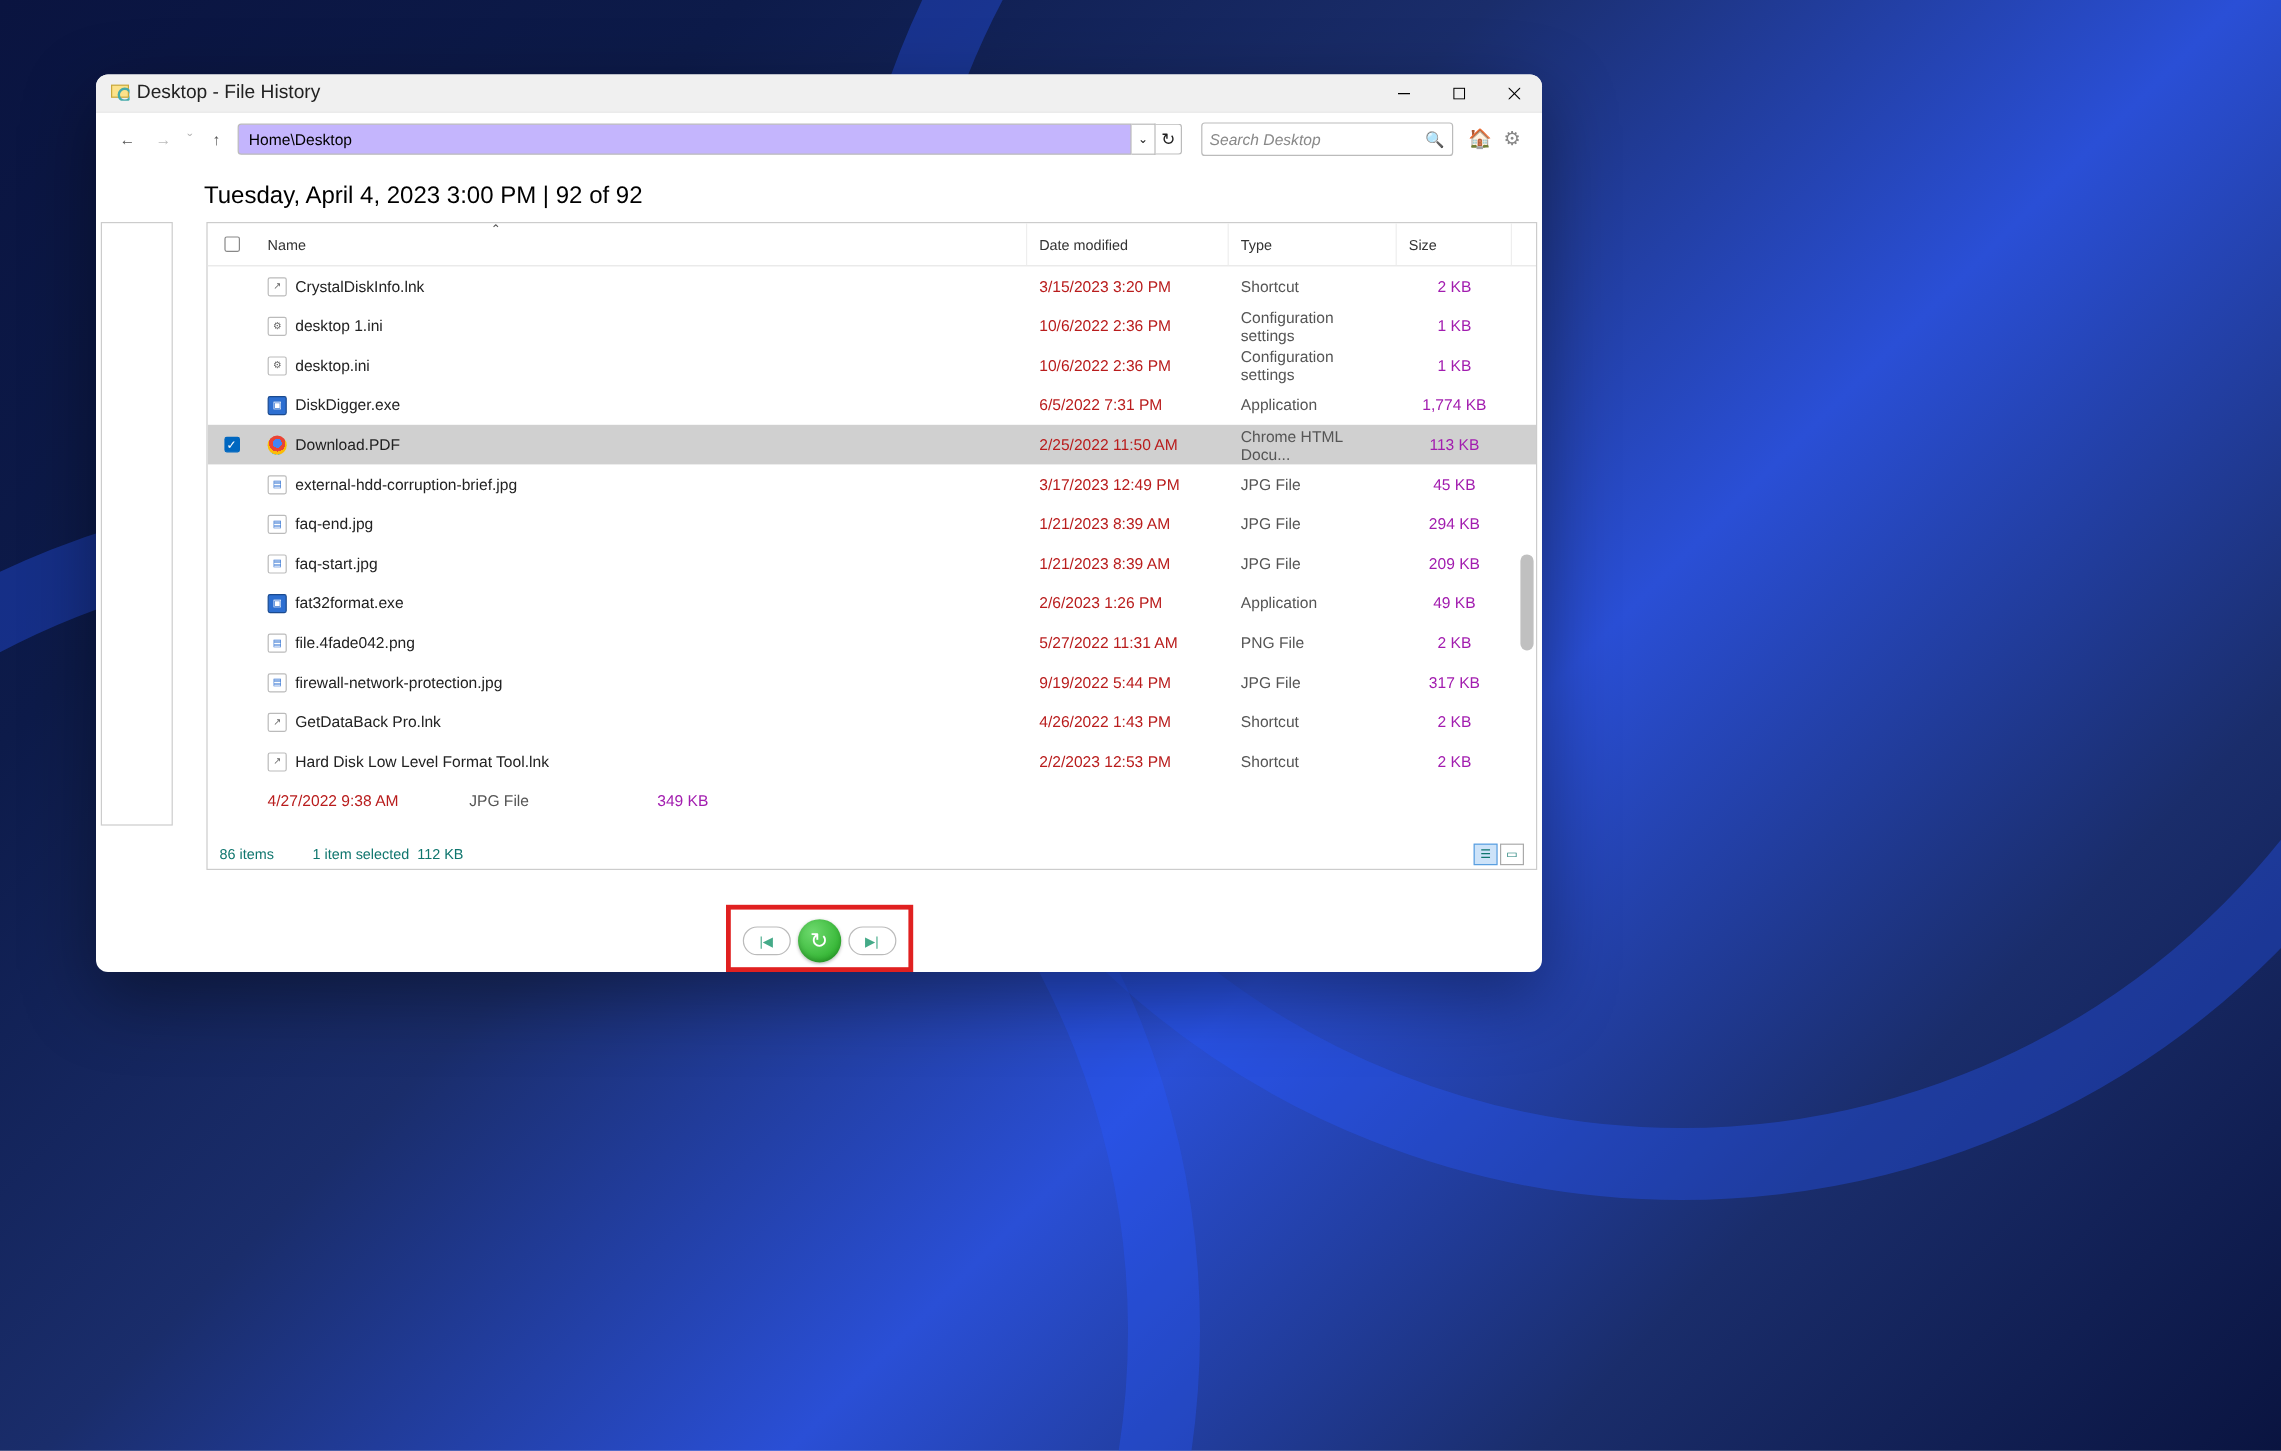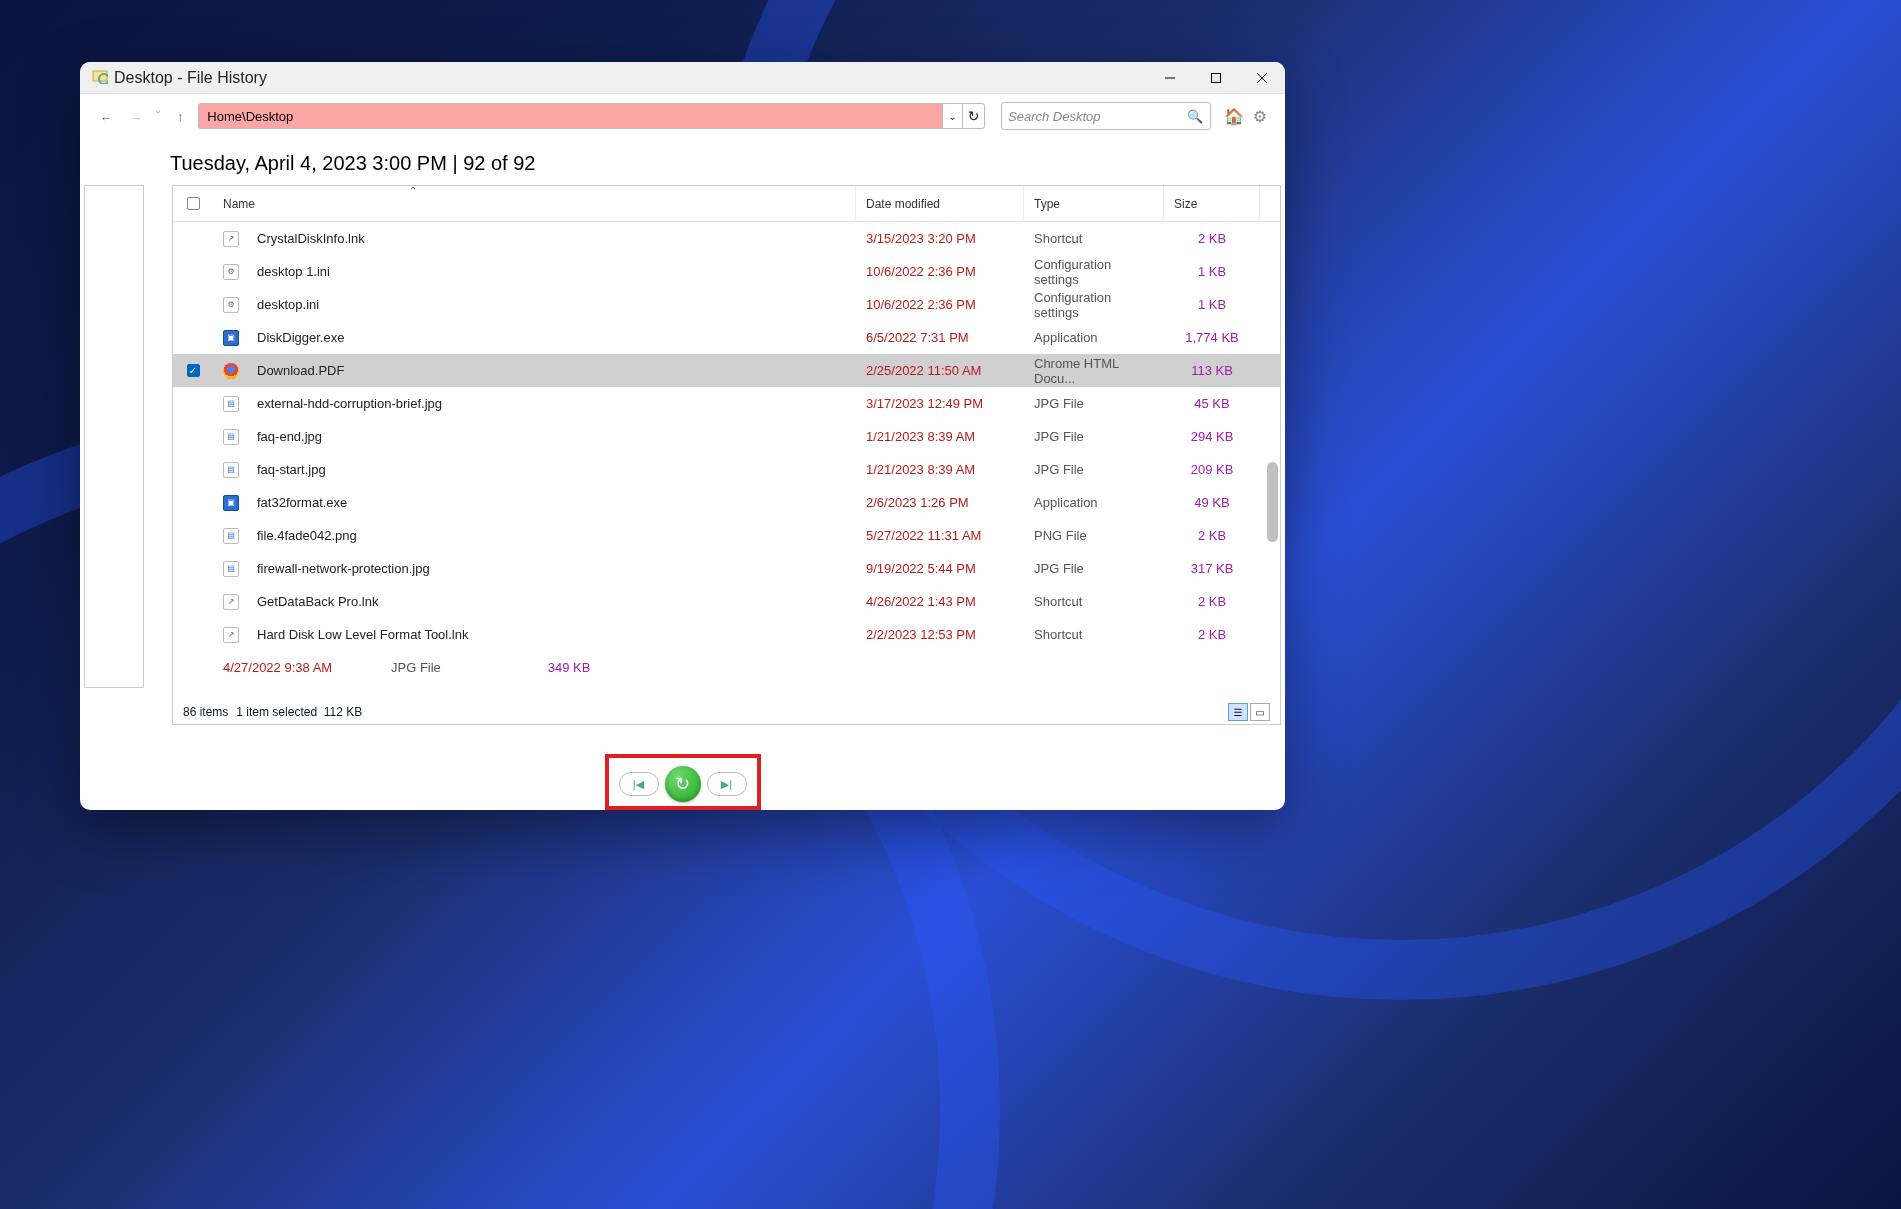--- a/index.html
+++ b/index.html
@@ -59,21 +59,21 @@
   display: flex;
   align-items: center;
 }
 .addr input {
   flex:1;
   height: 26px;
   border: 1px solid #bbb;
   border-radius: 3px 0 0 3px;
   padding: 0 8px;
   font-size: 13px;
-  background: #fca5a5;
+  background: #c4b5fd;
 }
 .addr .dd { width:20px; height:26px; border:1px solid #bbb; border-left:none; display:flex;align-items:center;justify-content:center; font-size:10px; border-radius:0; }
 .addr .refresh { width:22px; height:26px; border:1px solid #bbb; border-left:none; border-radius:0 3px 3px 0; display:flex;align-items:center;justify-content:center; font-size:14px;}
 .search {
   width: 210px;
   height: 28px;
   border: 1px solid #bbb;
   border-radius: 3px;
   display:flex;
   align-items:center;
@@ -145,21 +145,21 @@
 }
 .row {
   display:flex;
   align-items:center;
   height: 33px;
   font-size: 13px;
   color:#222;
 }
 .row .cell { padding: 0 10px; }
 .row .c-check { width: 40px; display:flex; justify-content:center; }
-.row .c-name { flex:1; min-width:420px; display:flex; align-items:center; gap:18px; }
+.row .c-name { flex:1; min-width:420px; display:flex; align-items:center; gap:7px; }
 .row .c-date { width: 168px; color:#b91c1c;}
 .row .c-type { width: 140px; color:#555;}
 .row .c-size { width: 96px; text-align:center; color:#a21caf;}
 .row .c-scroll { width: 18px; }
 .row.selected { background: #d0d0d0; }
 .row.selected .chk2 { background:#0067c0; border-color:#0067c0; color:#fff; }
 .chk2 {
   width:13px;height:13px;border:1px solid #888;border-radius:2px; display:flex;align-items:center;justify-content:center;font-size:10px;color:transparent;
 }
 .ficon {
@@ -172,21 +172,21 @@
 .ficon.exe::after { content:"▣"; color:#fff; font-size:8px;}
 .ficon.chrome { background:radial-gradient(circle at 50% 40%, #4285f4 30%, #ea4335 30% 55%, #fbbc05 55% 75%, #34a853 75%); border-radius:50%; border:none;}
 .ficon.jpg { color:#2d6fd1;}
 .ficon.jpg::after { content:"▤"; font-size:8px;}
 .ficon.png { color:#2d6fd1;}
 .ficon.png::after { content:"▤"; font-size:8px;}
 .scrollbar {
   position:absolute; right:2px; top:240px; width:11px; height:80px; background:#c0c0c0; border-radius:6px;
 }
 .status {
-  height:24px; border-top:none; display:flex; align-items:center; padding: 0 10px; font-size:12px; color:#0f172a; gap:8px;
+  height:24px; border-top:none; display:flex; align-items:center; padding: 0 10px; font-size:12px; color:#0f766e; gap:32px;
 }
 .status .viewbtns { margin-left:auto; display:flex; gap:2px; }
 .viewbtns .vb { width:20px; height:18px; border:1px solid #aaa; display:flex;align-items:center;justify-content:center; font-size:10px; background:#fff;}
 .viewbtns .vb.active { background:#cde3f9; border-color:#5a9fe0;}
 .bottom {
   height: 52px;
   display:flex; align-items:center; justify-content:center;
   position:relative;
 }
 .highlight-box {

